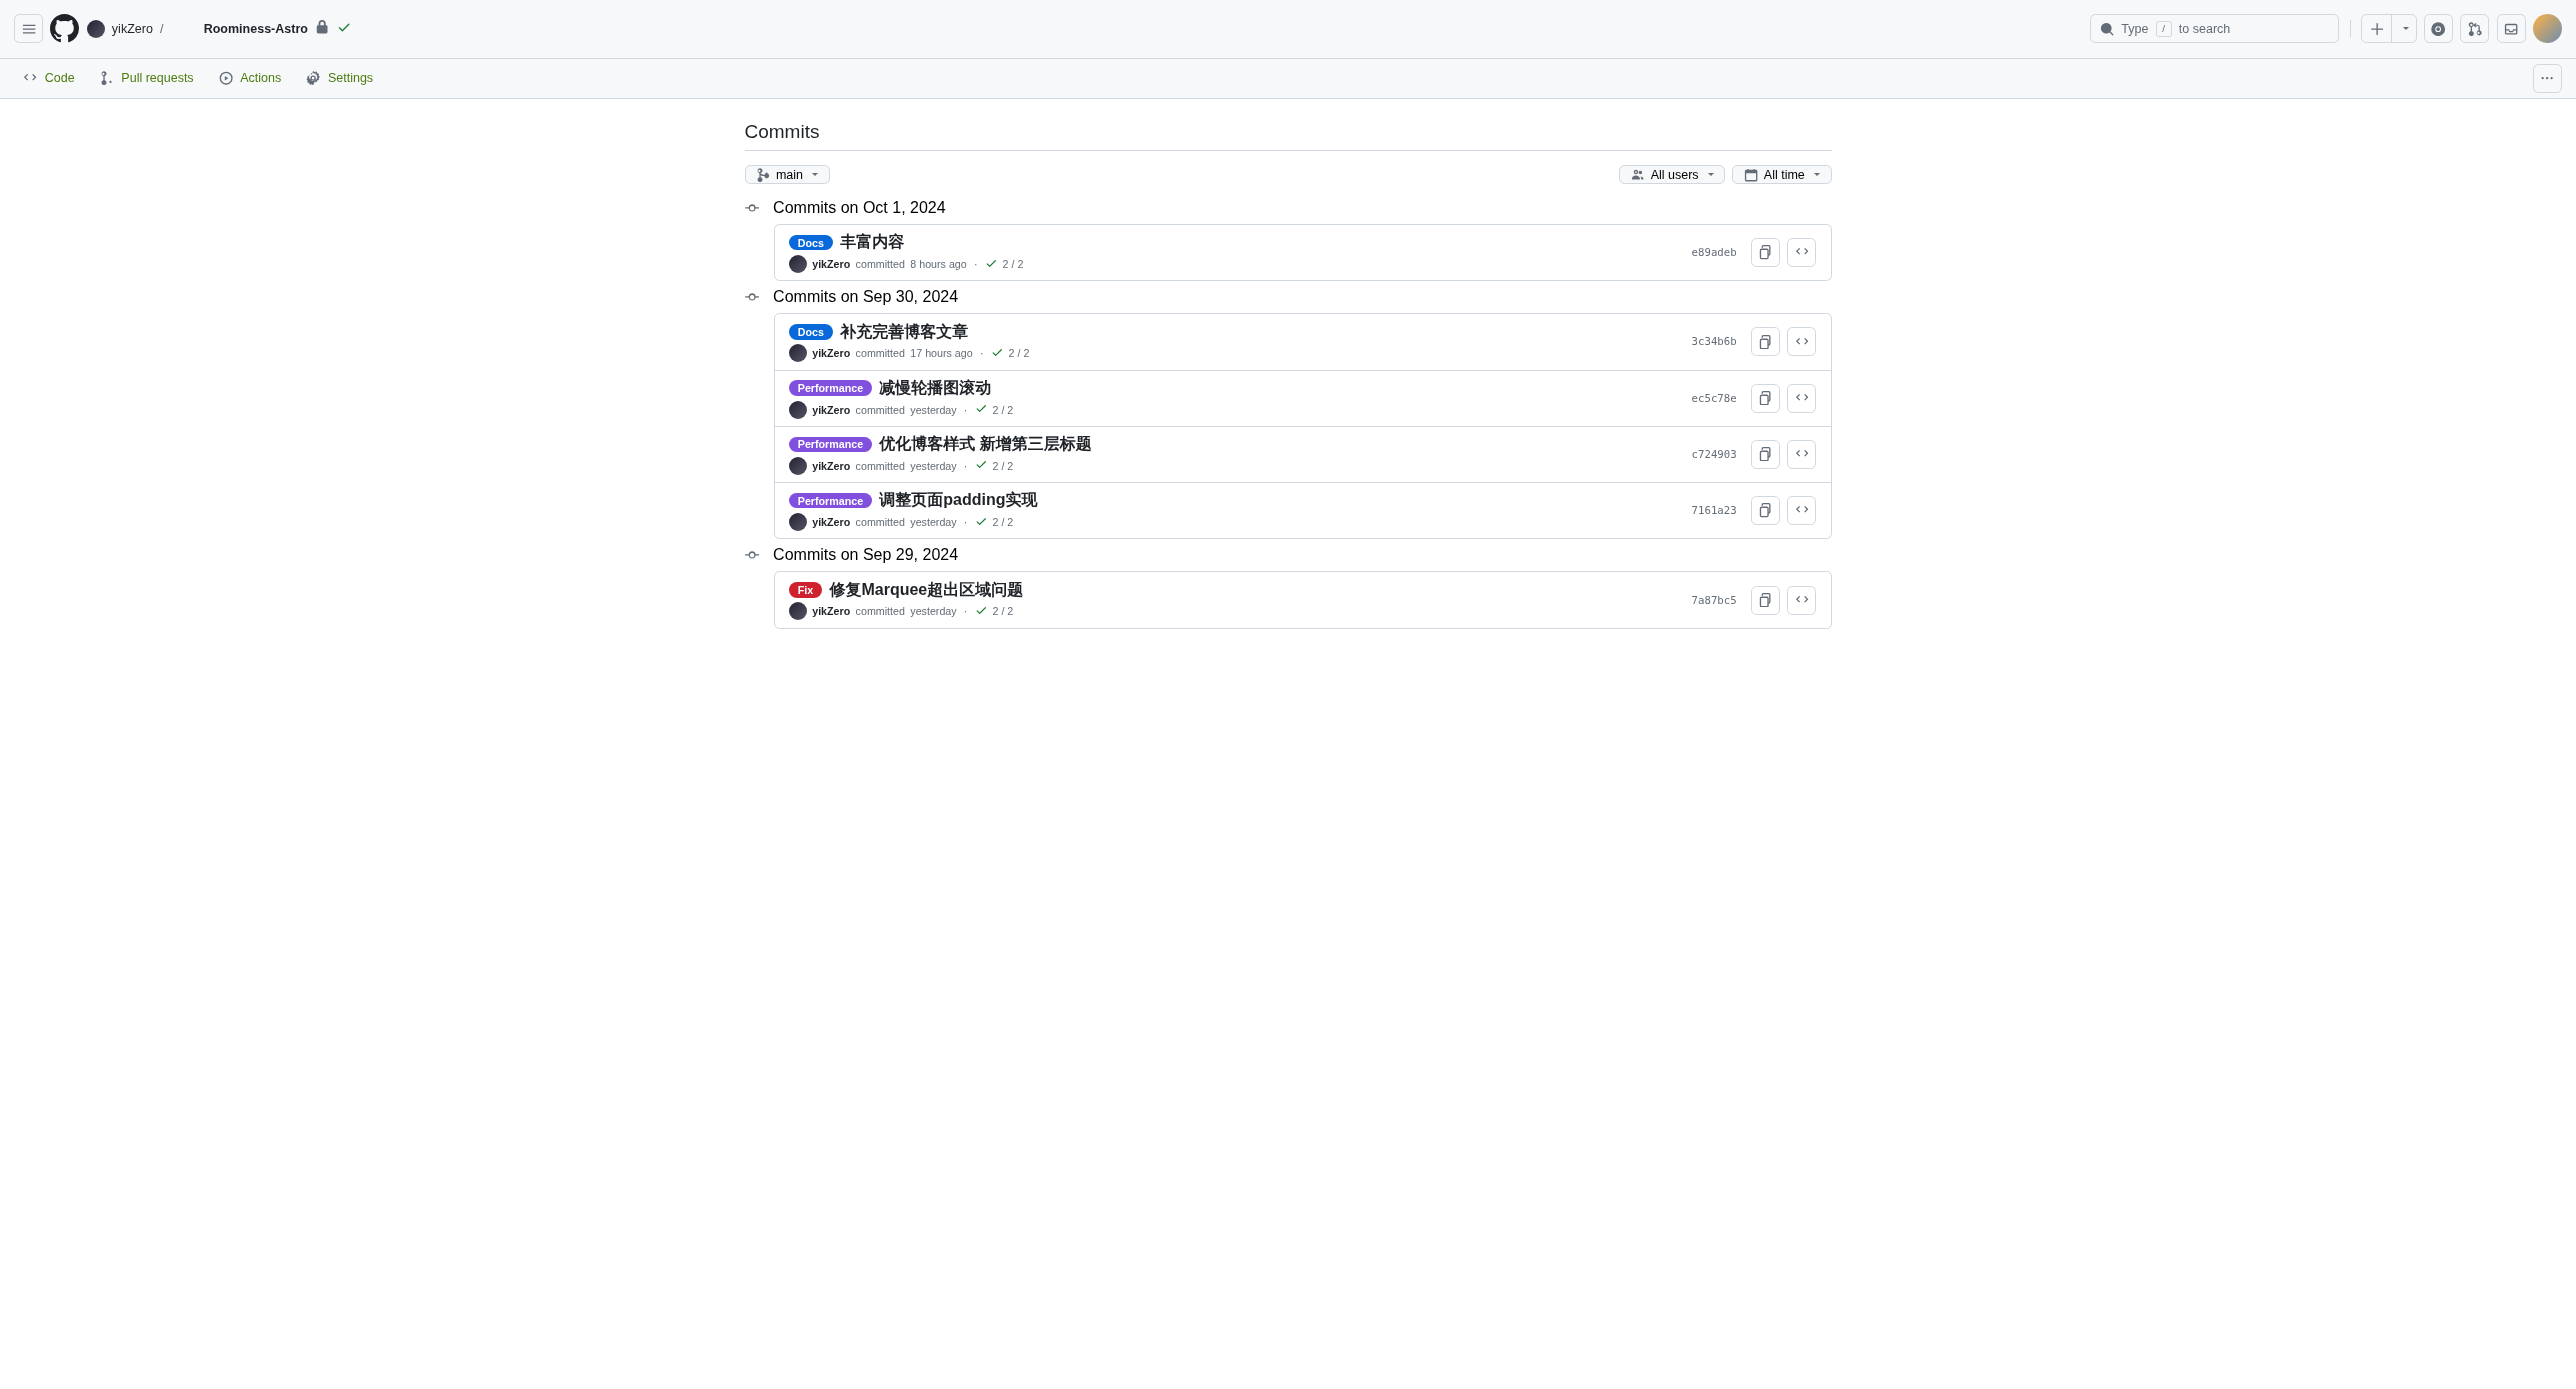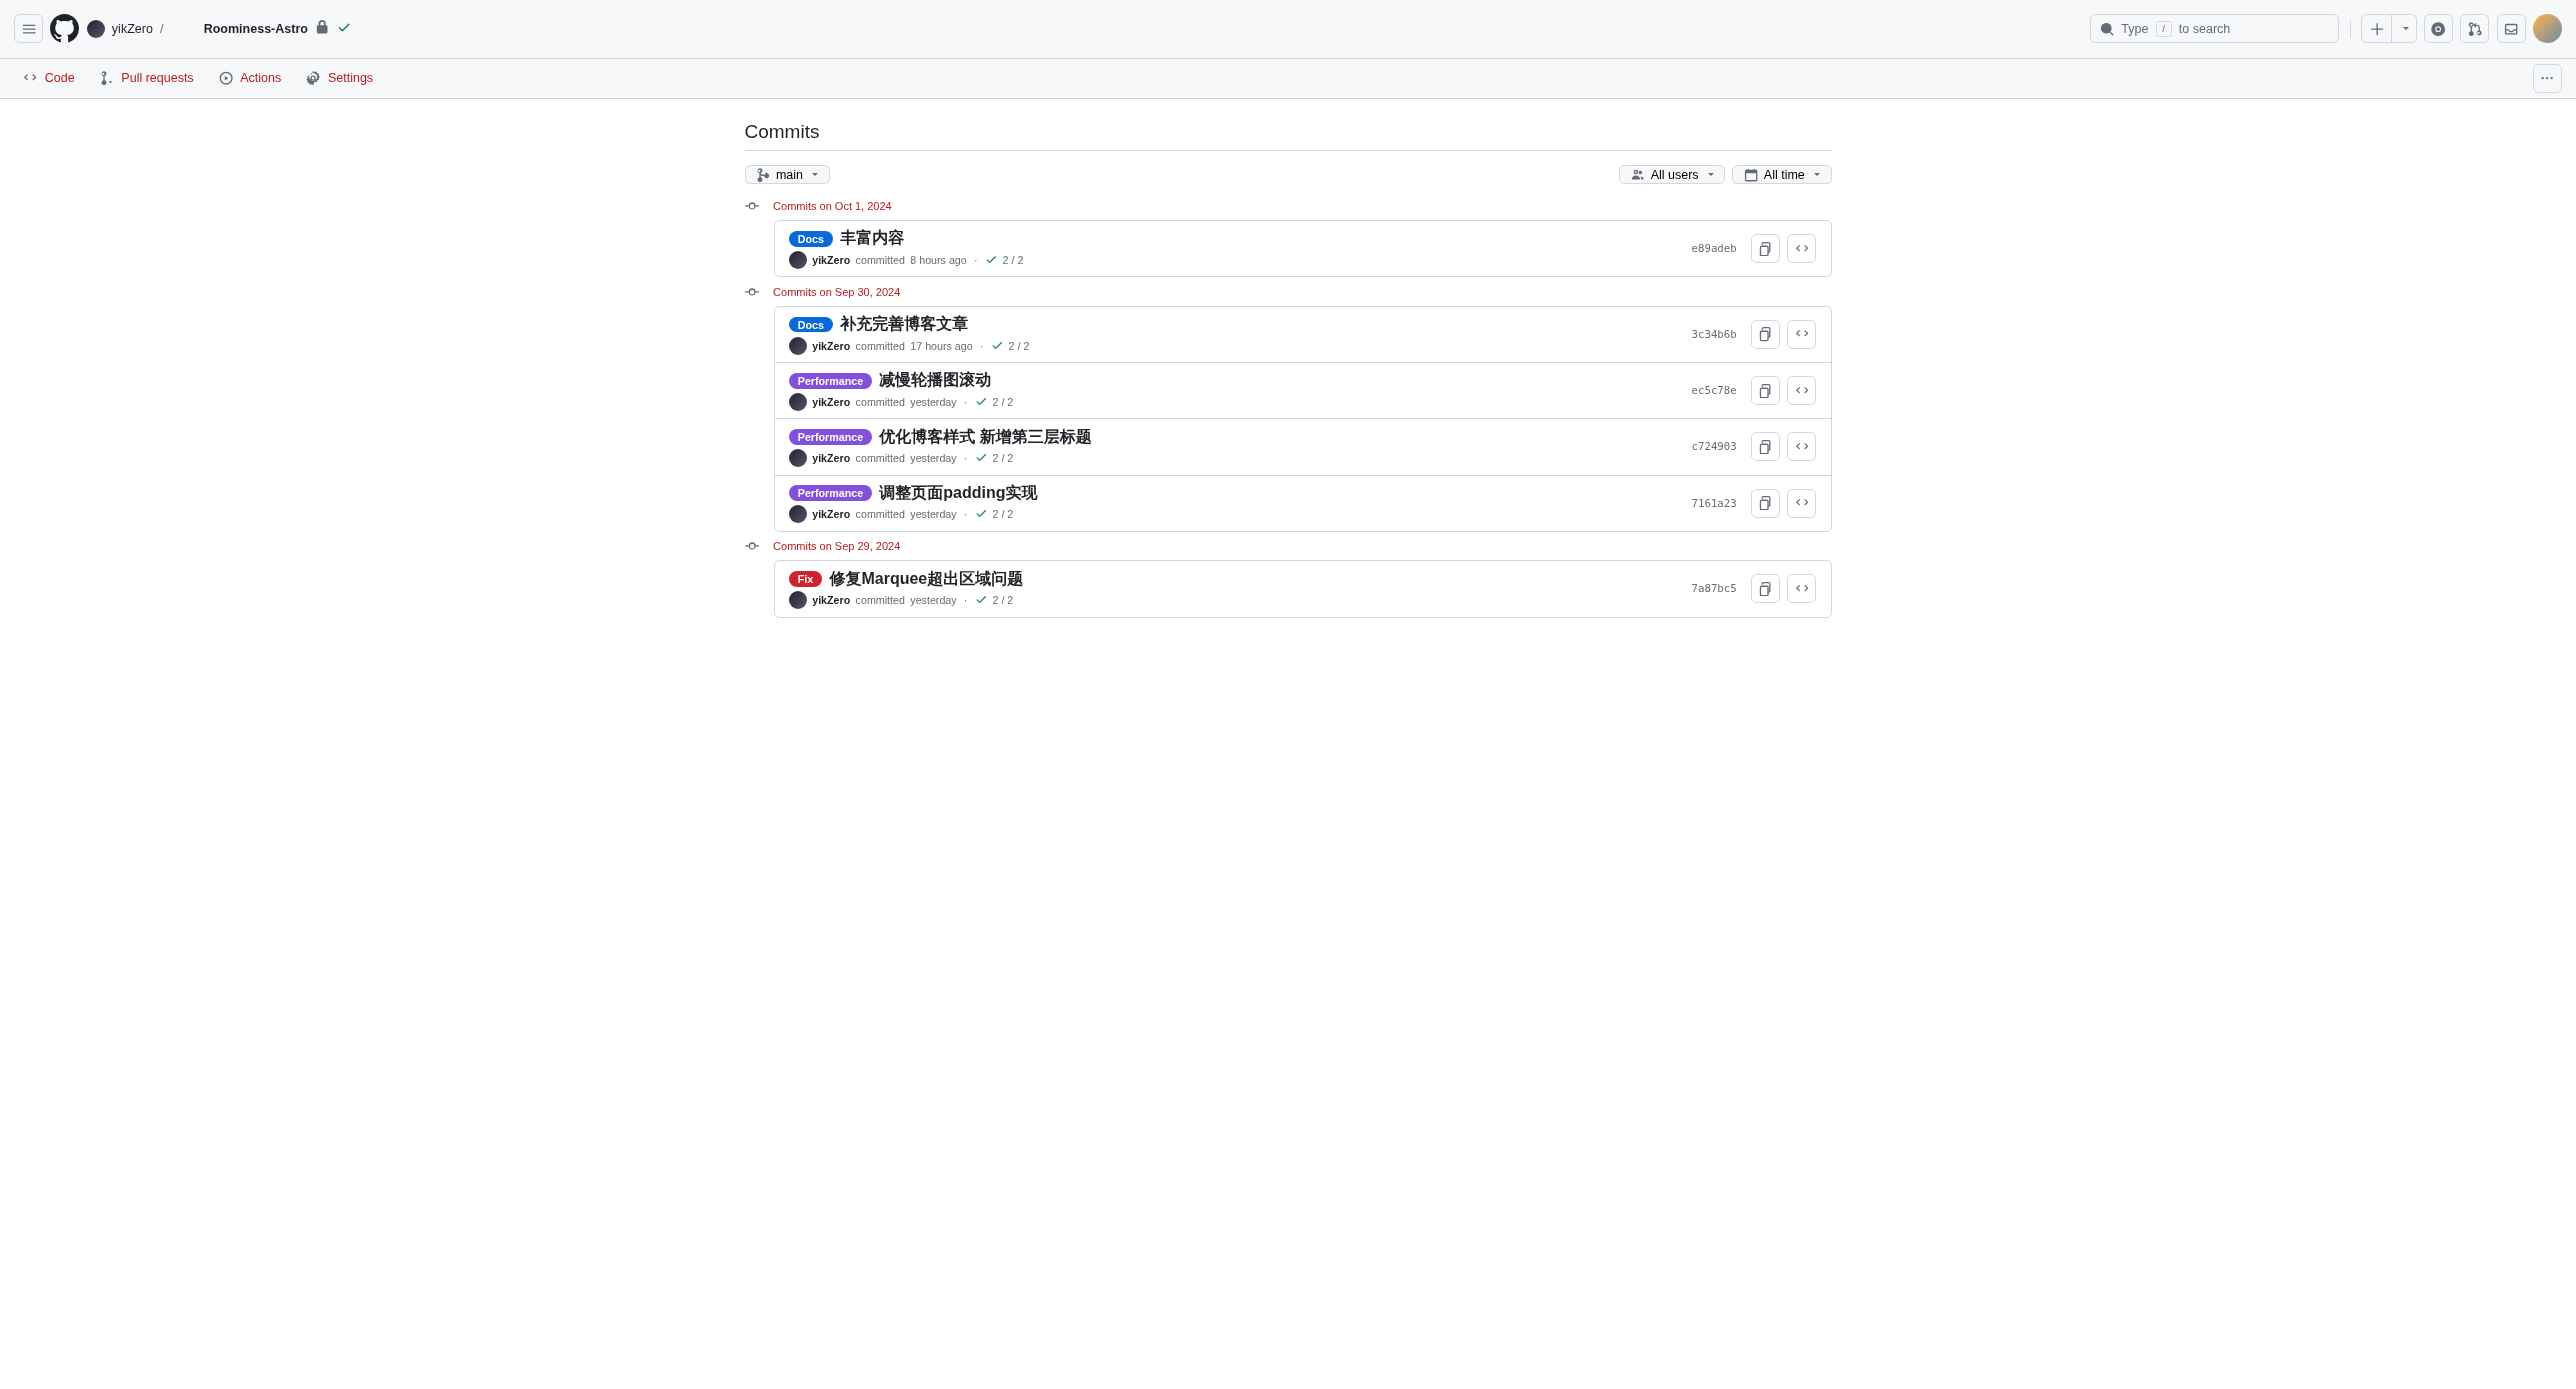--- a/index.html
+++ b/index.html
@@ -31,37 +31,37 @@
     .search-box svg { fill: #636c76; }
     .search-slash { border: 0.9px solid #d0d7de; border-radius: 2.7px; width: 16px; height: 16px; display:inline-flex; align-items:center; justify-content:center; font-size:9.8px; color:#636c76; }
     
     .vdivider { width: 0.9px; height: 18px; background: #d0d7de; margin: 0 3.6px; }
     
     .add-btn { display: inline-flex; align-items: center; height: 29px; border: 0.9px solid #d0d7de; border-radius: 5.4px; background: #f6f8fa; overflow:hidden; }
     .add-btn .part { padding: 0 7.2px; height:100%; display:flex; align-items:center; cursor:pointer; }
     .add-btn .part + .part { border-left:0.9px solid #d0d7de; }
     
     .tabs { display: flex; align-items: center; padding: 0 14.3px; gap: 7.2px; border-bottom: 0.9px solid #d0d7de; background: #f6f8fa; }
-    .tab { display: inline-flex; align-items: flex-start; gap: 7.2px; padding: 9px 9px; color: #b91c1c; font-size: 12.5px; cursor: pointer; border-bottom: 1.8px solid transparent; }
+    .tab { display: inline-flex; align-items: flex-start; gap: 7.2px; padding: 9px 9px; color: #4d7c0f; font-size: 12.5px; cursor: pointer; border-bottom: 1.8px solid transparent; }
     .tab svg { fill: #636c76; }
     .tabs-spacer { flex:1; }
     .kebab-btn { width: 29px; height: 29px; border: 0.9px solid #d0d7de; border-radius: 5.4px; background: #f6f8fa; display:flex; align-items:center; justify-content:center; cursor:pointer; margin: 5.4px 0; }
     
     .main { max-width: 1145px; margin: 0 auto; padding: 21.5px 29px 0; }
     .page-title { font-size: 19px; font-weight: 400; margin-bottom: 7.2px; padding-bottom: 7.2px; border-bottom: 0.9px solid #d0d7de; }
     
     .controls { display: flex; align-items: center; margin: 14.3px 0; }
     .controls-right { margin-left: auto; display:flex; gap:7.2px; }
     .select-btn { display: inline-flex; align-items: center; gap: 5.4px; height: 19px; padding: 0 10.7px; border: 0.9px solid #d0d7de; border-radius: 5.4px; background: #f6f8fa; cursor: pointer; font-size: 12.5px; }
     .select-btn svg { fill: #636c76; }
     .chevron { width:0; height:0; border-left:3.6px solid transparent; border-right:3.6px solid transparent; border-top:3.6px solid #636c76; margin-left:3.6px; }
     
     .timeline { position: relative; }
     .group-header { display: flex; align-items: center; gap: 14.3px; margin: 7.2px 0 7.2px 0; }
-    .group-header-text { color: #b91c1c; font-size: 11px; }
+    .group-header-text { color: #000000; font-size: 16px; }
     .timeline-icon { width: 14.3px; height: 14.3px; display:inline-flex; align-items:center; justify-content:center; }
     .timeline-icon svg { fill: #636c76; }
     
     .commit-box { margin-left: 29px; border: 0.9px solid #d0d7de; border-radius: 5.4px; overflow: hidden; position:relative; }
     .commit-box::before { content:""; position:absolute; left:-21.5px; top:-7.2px; bottom:-7.2px; width:1.8px; background:#d0d7de; }
     .commit-row { display: flex; padding: 7.2px 14.3px; align-items: center; justify-content: center; }
     .commit-row + .commit-row { border-top: 0.9px solid #d0d7de; }
     .commit-main { flex: 1; min-width: 0; }
     .commit-title-line { display: flex; align-items: center; gap: 7.2px; margin-bottom: 1.8px; }
     .commit-title { font-weight: 600; font-size: 16px; color: #1f2328; text-decoration: none; }

